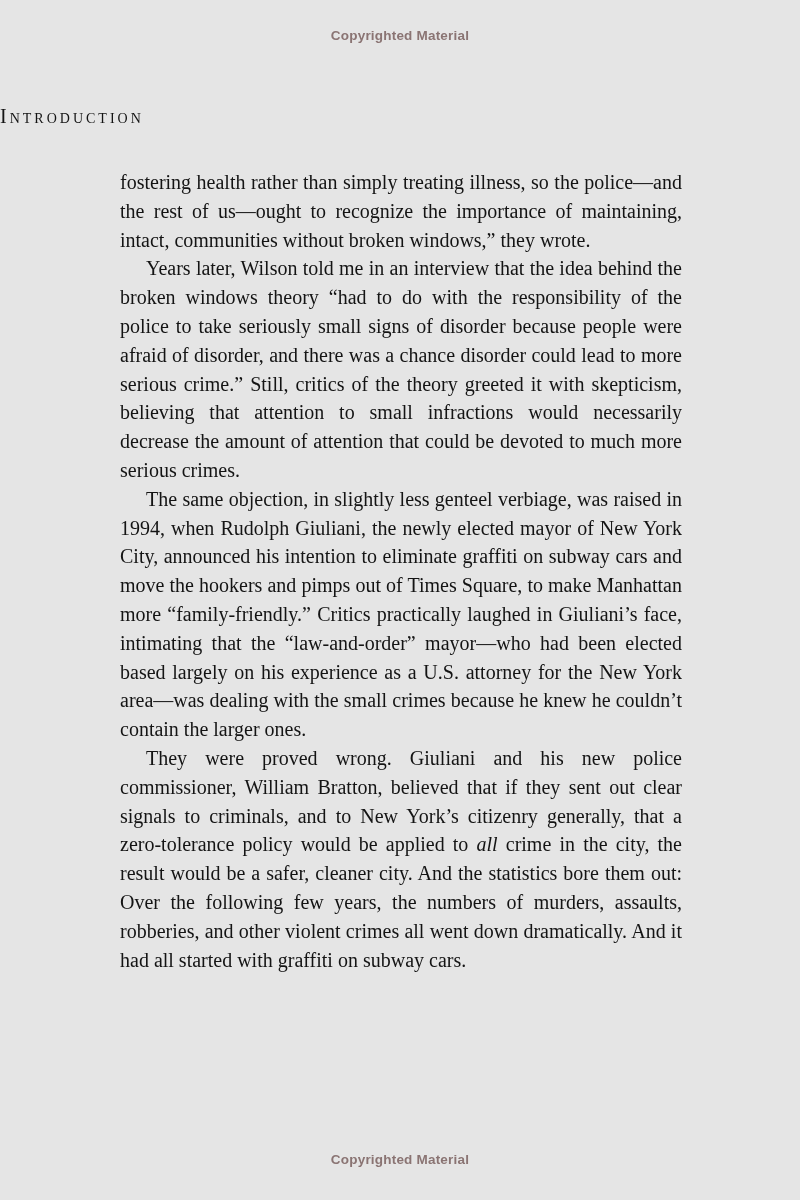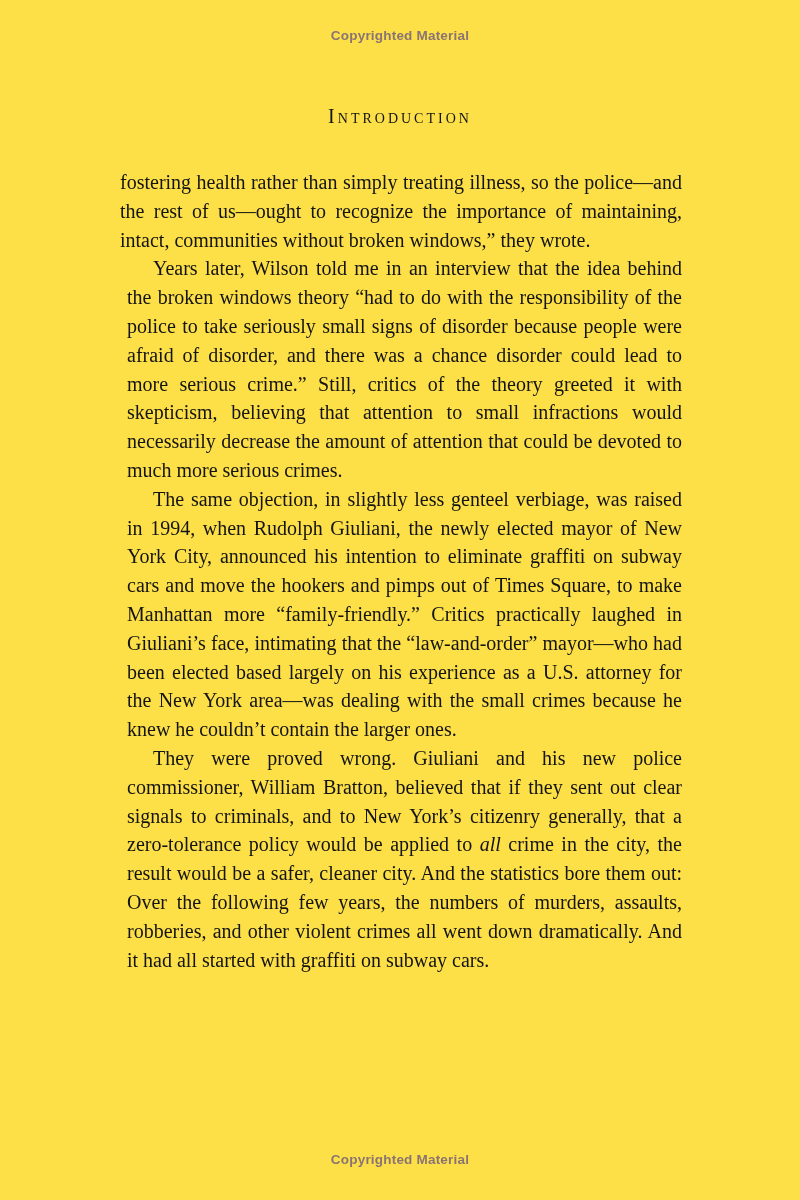--- a/index.html
+++ b/index.html
@@ -4,21 +4,21 @@
 <style>
   html, body {
     margin: 0;
     padding: 0;
     background: #ffffff;
   }
   .page {
     position: relative;
     width: 800px;
     height: 1200px;
-    background: #fde047;
+    background: #e5e5e5;
     overflow: hidden;
     font-family: "Liberation Serif", serif;
     color: var(--text, #141414);
   }
   .notice {
     position: absolute;
     left: 0;
     width: 100%;
     text-align: center;
     font-family: "Liberation Sans", sans-serif;
@@ -27,21 +27,21 @@
     letter-spacing: 0.2px;
     color: var(--notice, #8a7473);
   }
   .notice-top { top: 28px; }
   .notice-bottom { top: 1152px; }
   .heading {
     position: absolute;
     top: 105px;
     left: 0;
     width: 100%;
-    text-align: center;
+    text-align: left;
     font-variant: small-caps;
     font-size: 20px;
     letter-spacing: 3px;
     color: var(--text, #141414);
   }
   .body-text {
     position: absolute;
     top: 168px;
     left: 120px;
     width: 562px;
@@ -49,21 +49,20 @@
     line-height: 28.8px;
     text-align: justify;
     color: var(--text, #141414);
   }
   .body-text p.para {
     margin: 0;
     padding: 0;
   }
   .body-text p.para.indent {
     text-indent: 26px;
-    margin-left: 7px;
   }
   .body-text em {
     font-style: italic;
   }
   .page-number {
     position: absolute;
     top: 1106px;
     left: 0;
     width: 100%;
     text-align: center;

